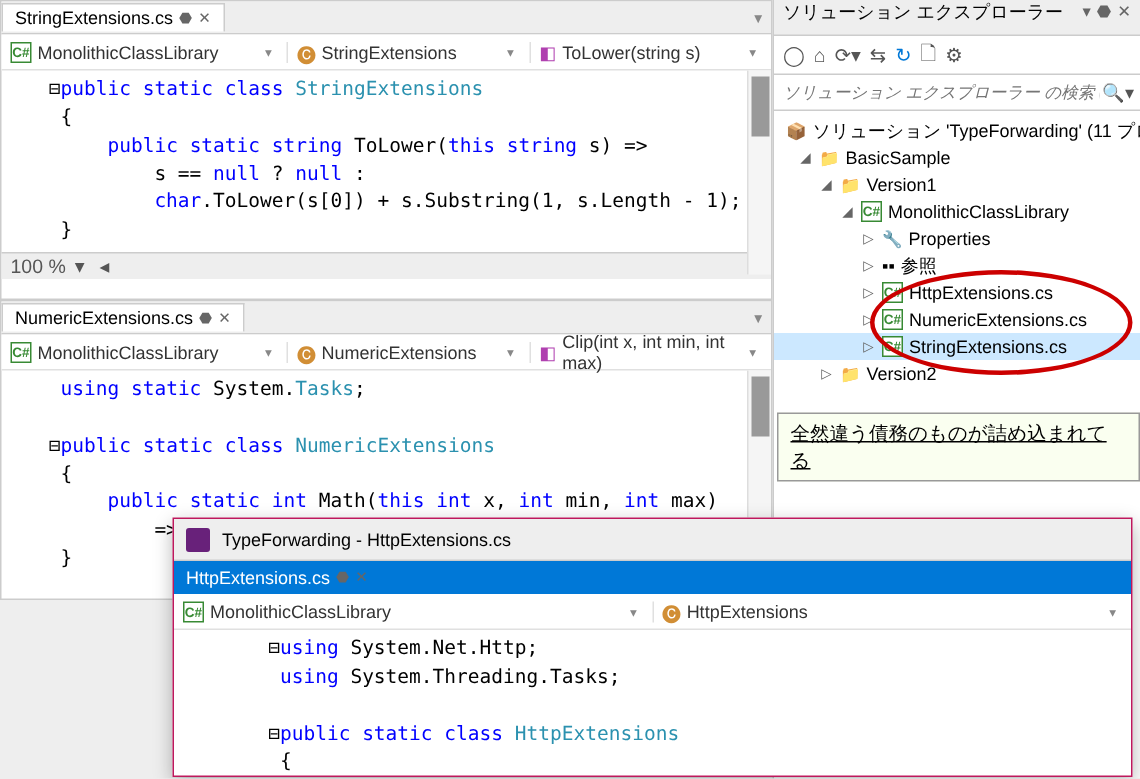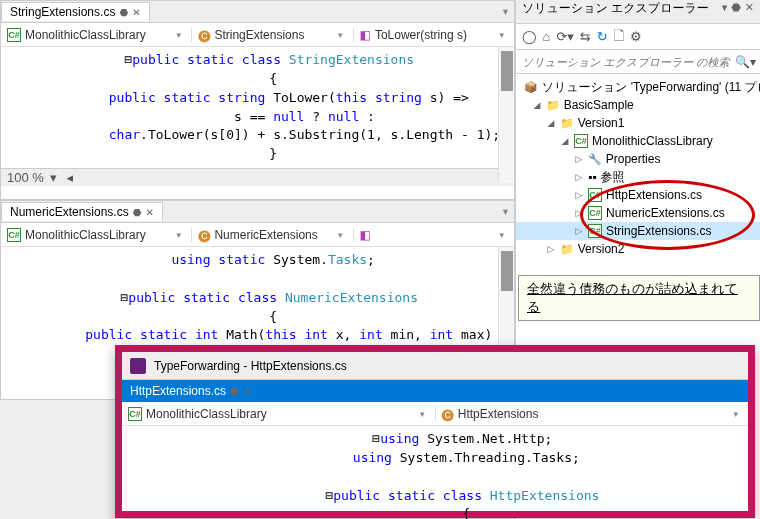--- a/index.html
+++ b/index.html
@@ -7,21 +7,21 @@
   .pane { background: #fff; border: 1px solid #ccc; position: absolute; }
   .tabrow { display: flex; align-items: center; height: 22px; background: #eee; border-bottom: 1px solid #ccc; }
   .tab { padding: 2px 8px; background: #fff; border: 1px solid #ccc; border-bottom: none; display: flex; align-items: center; gap: 4px; font-size: 12px; }
   .tab .pin, .tab .close { color: #666; font-size: 10px; }
   .navrow { display: flex; align-items: center; height: 24px; background: #fff; border-bottom: 1px solid #e0e0e0; }
   .navcell { display: flex; align-items: center; gap: 4px; padding: 0 6px; border-right: 1px solid #e0e0e0; font-size: 12px; color: #333; }
   .navcell:last-child { border-right: none; }
   .ico-cs { display:inline-flex; width:14px; height:14px; background:#fff; border:1px solid #388a34; color:#388a34; font-size:9px; font-weight:bold; align-items:center; justify-content:center; }
   .ico-class { color:#d18e35; }
   .ico-method { color:#b040b0; }
-  .code { font-family: Consolas, monospace; font-size: 13px; white-space: pre; padding: 4px 8px; line-height: 1.45; color: #000; position: relative; text-align: center; }
+  .code { font-family: Consolas, monospace; font-size: 13px; white-space: pre; padding: 4px 8px; line-height: 1.45; color: #000; position: relative; }
   .kw { color: #0000ff; }
   .type { color: #2b91af; }
   .statusrow { height: 18px; background: #eee; border-top: 1px solid #ccc; display:flex; align-items:center; padding:0 6px; gap:6px; font-size:13px; color:#555; }
   .scroll-v { position:absolute; right:0; top:46px; bottom:16px; width:16px; background:#f5f5f5; border-left:1px solid #ddd; }
   .scroll-v .thumb { position:absolute; top:4px; left:2px; width:12px; height:40px; background:#999; }
 
   
   .se { position:absolute; right:0; top:0; width:245px; height:519px; background:#eee; border-left:1px solid #ccc; }
   .se-title { display:flex; align-items:flex-start; justify-content:space-between; height:24px; padding:0 6px; background:#eee; border-bottom:1px solid #ccc; }
   .se-title .btns span { color:#666; margin-left:4px; font-size:11px; cursor:pointer; }
@@ -35,21 +35,21 @@
   .ico-sln::before { content:"📦"; font-size:11px; }
   .ico-folder::before { content:"📁"; font-size:11px; color:#d8a03c; }
   .ico-csproj { display:inline-flex; width:14px; height:14px; background:#fff; border:1px solid #388a34; color:#388a34; font-size:9px; font-weight:bold; align-items:center; justify-content:center; }
   .ico-wrench::before { content:"🔧"; font-size:11px; }
   .selected { background:#cce8ff; }
 
   .callout-ellipse { position:absolute; border:3px solid #c00; border-radius:50%; pointer-events:none; }
   .callout-box { position:absolute; background:#fafff0; border:1px solid #999; padding:4px 8px; font-size:13px; }
 
   
-  .float { position:absolute; border:7px solid #be185d; background:#fff; box-shadow:0 4px 12px rgba(0,0,0,0.3); }
+  .float { position:absolute; border:1px solid #be185d; background:#fff; box-shadow:0 4px 12px rgba(0,0,0,0.3); }
   .float-title { height:28px; background:#eee; border-bottom:1px solid #ccc; display:flex; align-items:center; padding:0 8px; gap:8px; }
   .float-title .vsicon { width:16px; height:16px; background:#68217a; border-radius:2px; }
   .float .tabrow { background:#0078d7; border:none; }
   .float .tab { background:#0078d7; color:#fff; border:none; }
   .drop { color:#888; margin-left:auto; margin-right:4px; font-size:9px; }
 </style>
 </head>
 <body>
 
 <div class="pane" style="left:0; top:0; width:515px; height:200px;">
@@ -110,20 +110,21 @@
         <span>MonolithicClassLibrary</span>
         <span class="drop">▾</span>
       </div>
     <div class="navcell" style="flex:1">
         <span class="ico-class">🅒</span>
         <span>NumericExtensions</span>
         <span class="drop">▾</span>
       </div>
     <div class="navcell" style="flex:1">
         <span class="ico-method">◧</span>
+        <span>Clip(int x, int min, int max)</span>
         <span class="drop">▾</span>
       </div>
   </div>
   <div class="code">    <span class="kw">using</span> <span class="kw">static</span><span> System.</span><span class="type">Tasks</span><span>;</span>
 
    ⊟<span class="kw">public</span> <span class="kw">static</span> <span class="kw">class</span> <span class="type">NumericExtensions</span>
     <span>{</span>
         <span class="kw">public</span> <span class="kw">static</span> <span class="kw">int</span><span> Math(</span><span class="kw">this</span> <span class="kw">int</span><span> x, </span><span class="kw">int</span><span> min, </span><span class="kw">int</span><span> max)</span>
             <span>=&gt; Max(min, Min(x, max));</span>
     <span>}</span></div>

